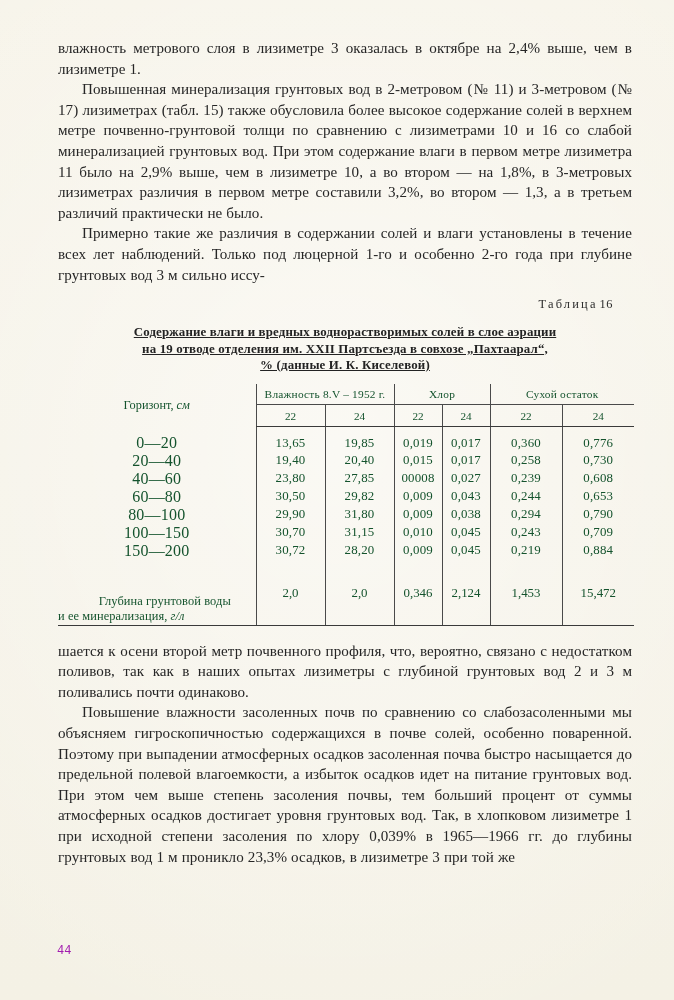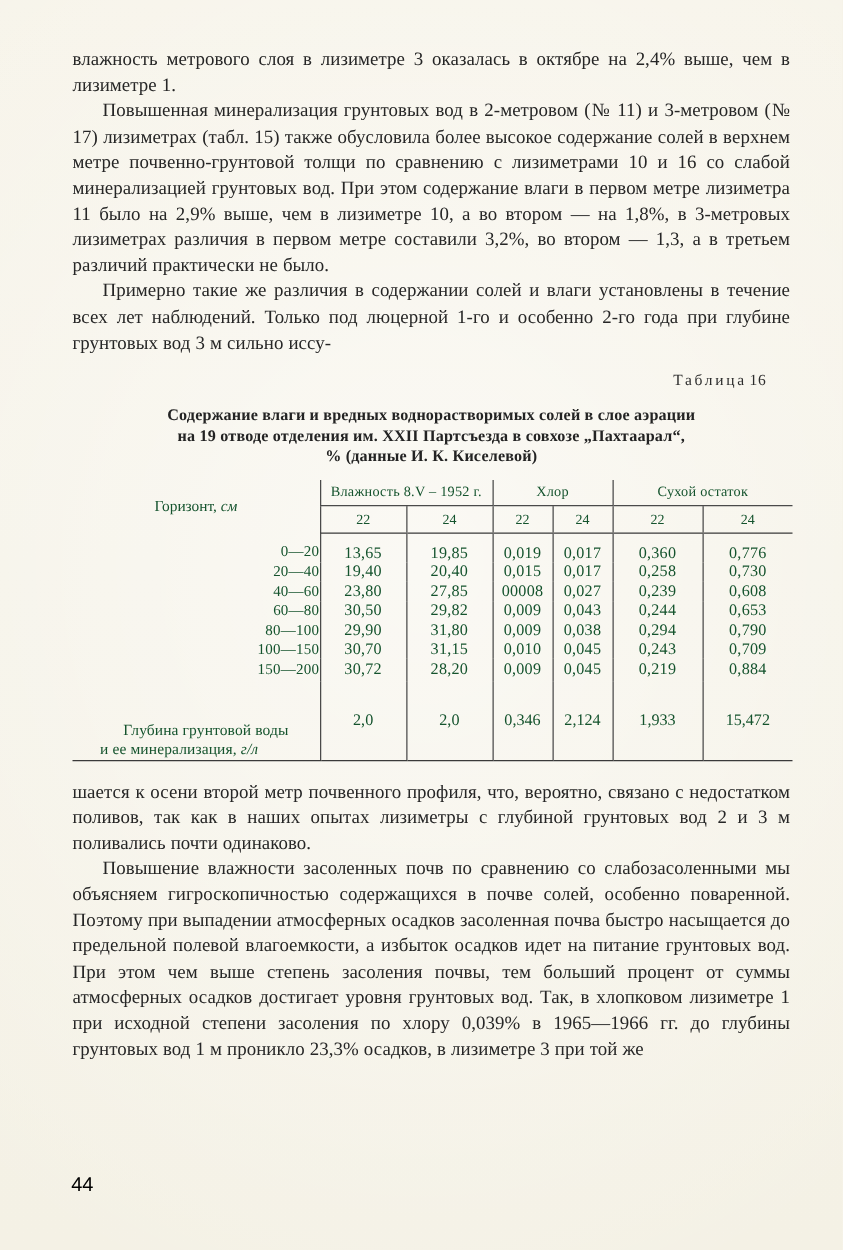--- a/index.html
+++ b/index.html
@@ -63,20 +63,21 @@
   }
   .table-title {
     margin-top: 12px;
     text-align: center;
     font-size: 12.9px;
     font-weight: bold;
     line-height: 16.4px;
     letter-spacing: 0.15px;
     color: #232323;
     max-width: 578px;
+    text-decoration: underline;
   }
 
   
   table.data {
     margin-top: 11px;
     border-collapse: collapse;
     width: 576px;
     font-size: 12.6px;
     color: #14532d;
   }
@@ -106,63 +107,63 @@
     font-size: 11.2px;
     height: 21px;
     padding-bottom: 2px;
   }
   .vl { border-left: 1.1px solid #4a4a4a; }
   .hdr-bottom td, .hdr-bottom th {
     border-bottom: 1.3px solid #3a3a3a;
   }
 
   td.horizon {
-    text-align: right;
+    text-align: center;
     padding-right: 58px;
     height: 15.5px;
-    font-size: 12px;
+    font-size: 16px;
     letter-spacing: 0.2px;
   }
   td.num {
     text-align: center;
     height: 15.5px;
     font-size: 12.9px;
     letter-spacing: 0.2px;
   }
   tr.first-data td { padding-top: 7px; }
   tr.last-data td  { padding-bottom: 2px; }
 
   td.gw-label {
     font-size: 12.4px;
     line-height: 15.4px;
     text-align: left;
     padding: 3px 6px 4px 0;
     letter-spacing: 0.1px;
   }
   td.gw-label .ln1 { display:block; text-align:center; padding-left: 16px; margin-top: 32px;}
-  td.gw-label .ln2 { display:block; text-align:left; padding-left: 0px; margin-left: 22px;}
+  td.gw-label .ln2 { display:block; text-align:left; padding-left: 0px;}
   td.gw-num {
     text-align: center;
     font-size: 12.9px;
     vertical-align: bottom;
     padding-bottom: 4px;
   }
   tr.rule-bottom td { border-bottom: 1.4px solid #3a3a3a; }
 
   i, .it { font-style: italic; }
 
   .after-table { margin-top: 15px; }
 
   .folio {
     position: absolute;
     left: 57px;
     bottom: 42px;
-    font-size: 16px;
-    color: #000000;
-    font-family: Liberation Sans, sans-serif;
+    font-size: 12px;
+    color: #a21caf;
+    font-family: Liberation Mono, monospace;
   }
 </style>
 </head>
 <body>
 
 <div class="paper"></div>
 
 <div class="page">
 
   <div>
@@ -275,21 +276,21 @@
       </tr>
       <tr class="rule-bottom">
         <td class="gw-label">
           <span class="ln1">Глубина  грунтовой воды</span>
           <span class="ln2">и ее минерализация, <i>г/л</i></span>
         </td>
         <td class="gw-num vl">2,0</td>
         <td class="gw-num vl">2,0</td>
         <td class="gw-num vl">0,346</td>
         <td class="gw-num vl">2,124</td>
-        <td class="gw-num vl">1,933</td>
+        <td class="gw-num vl">1,453</td>
         <td class="gw-num vl">15,472</td>
       </tr>
     </tbody>
   </table>
 
   <div class="after-table">
     <p class="body-text">шается к осени второй метр почвенного профиля, что, вероятно, связано с недостатком поливов, так как в наших опытах лизиметры с глубиной грунтовых вод 2 и 3 м поливались почти одинаково.</p>
     <p class="body-text indent">Повышение влажности засоленных почв по сравнению со слабозасоленными мы объясняем гигроскопичностью содержащихся в почве солей, особенно поваренной. Поэтому при выпадении атмосферных осадков засоленная почва быстро насыщается до предельной полевой влагоемкости, а избыток осадков идет  на  питание грунтовых вод. При этом чем выше степень засоления почвы, тем больший процент от суммы атмосферных осадков достигает уровня грунтовых вод. Так, в хлопковом лизиметре 1 при исходной степени засоления по хлору 0,039% в 1965—1966 гг. до глубины грунтовых вод 1 м проникло 23,3% осадков, в лизиметре 3 при той же</p>
   </div>
 

